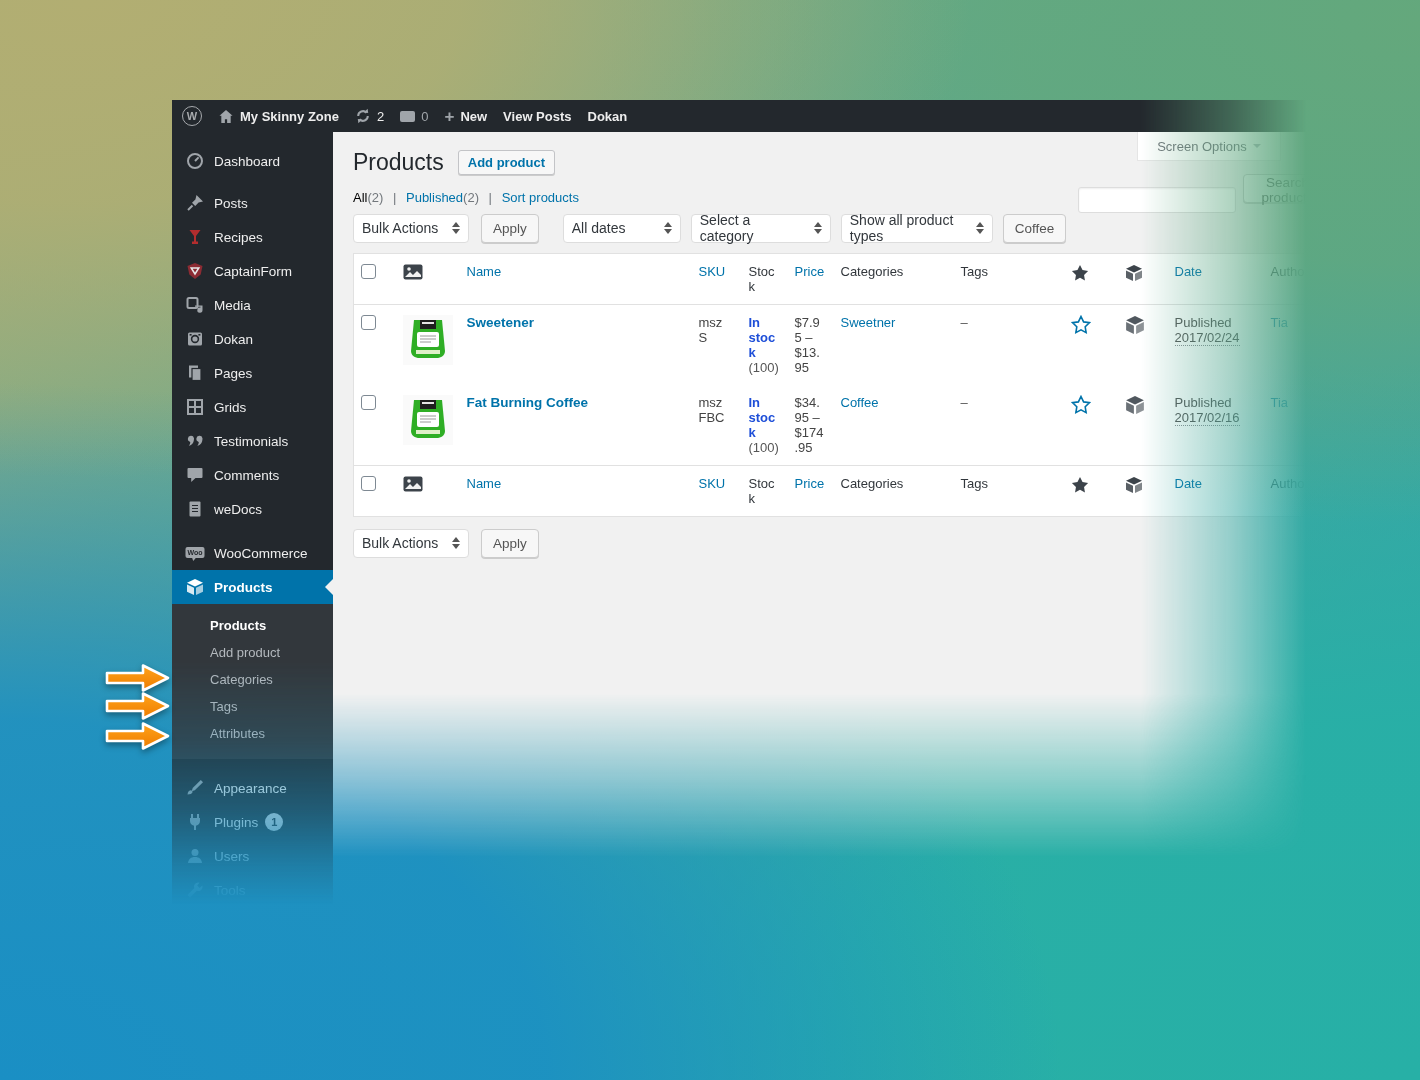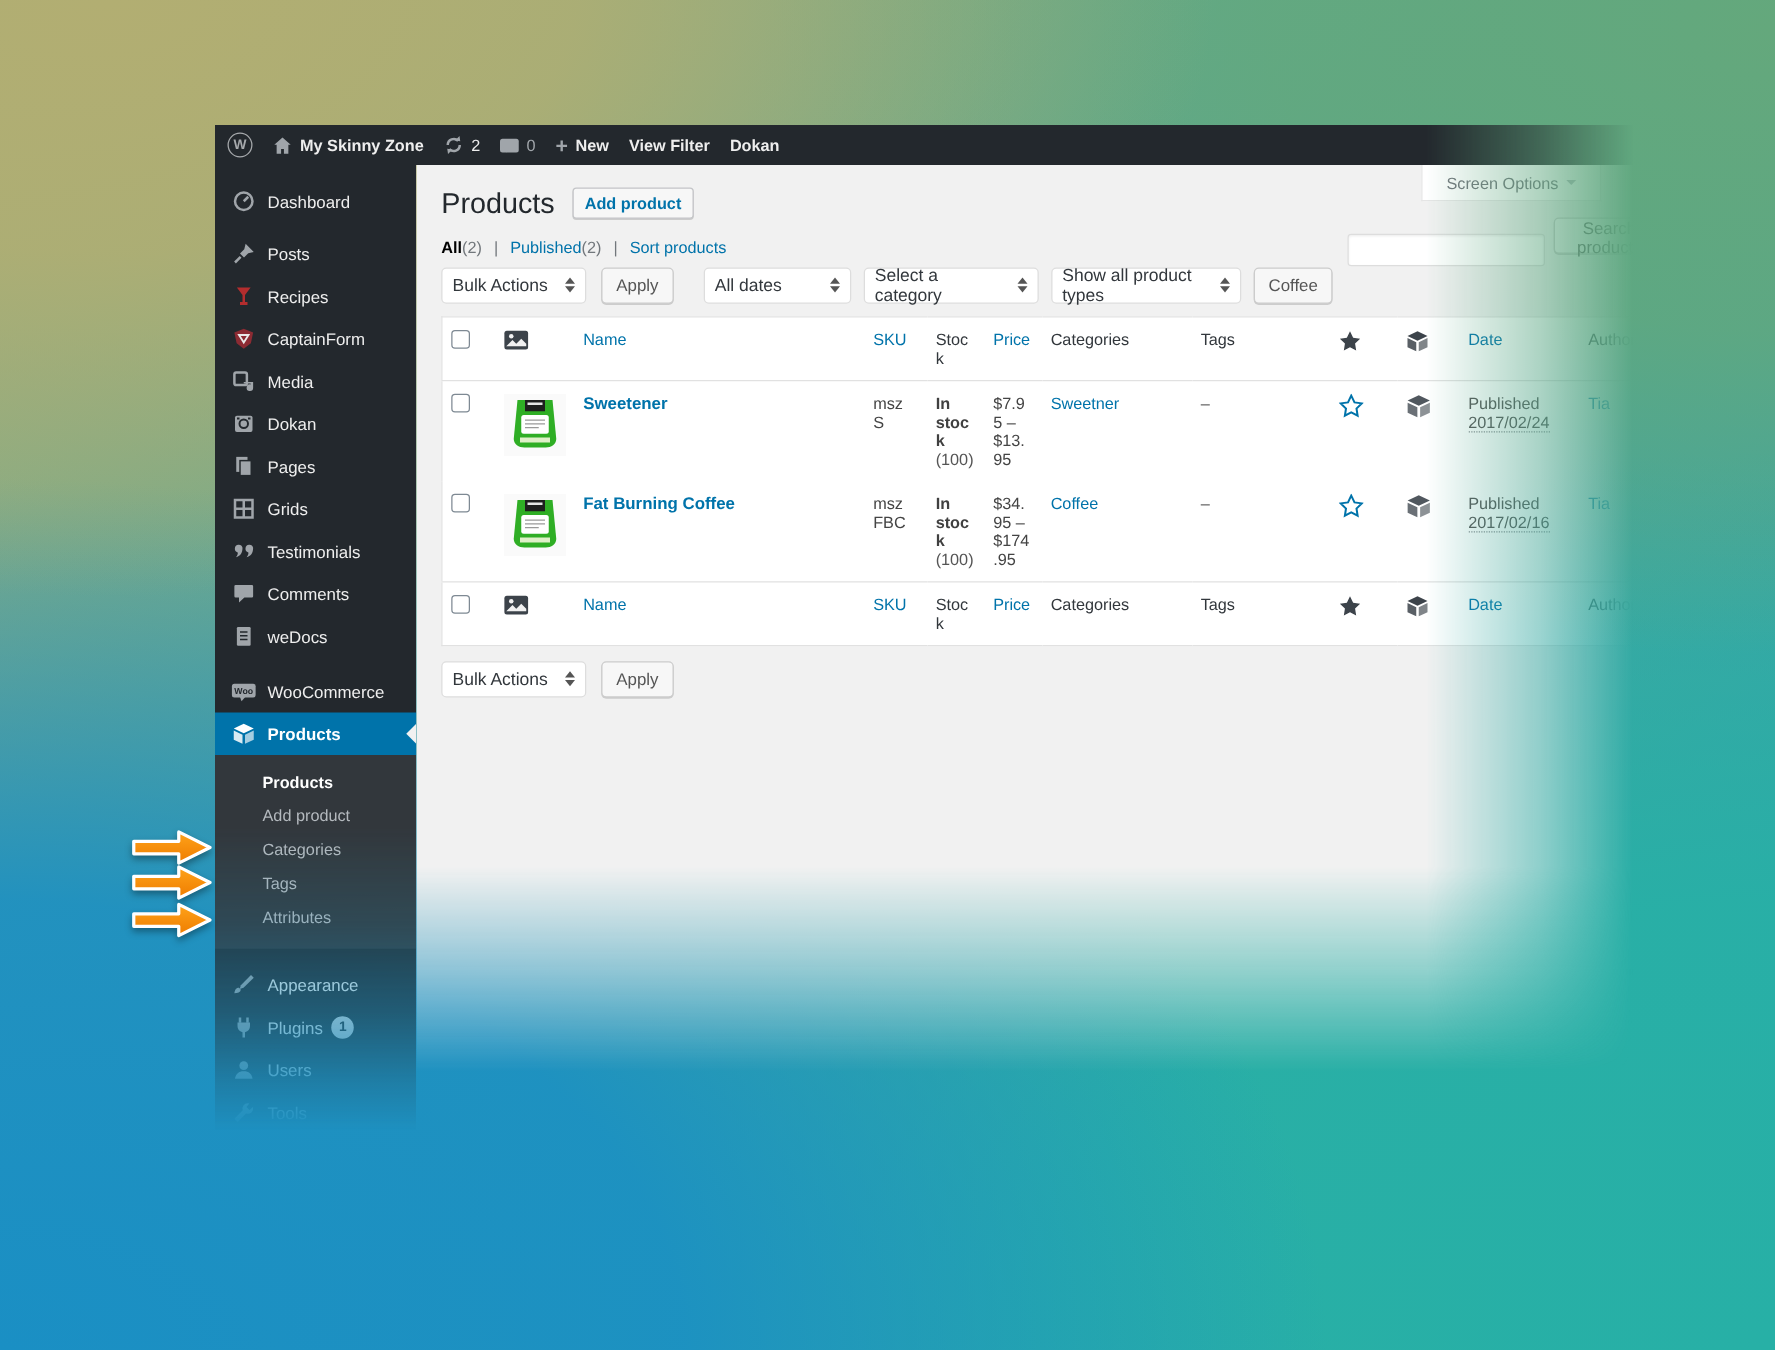--- a/index.html
+++ b/index.html
@@ -58,21 +58,21 @@
   .so-caret{ width:0; height:0; border:4px solid transparent; border-top-color:#b4b9be; margin-top:4px; }
   .searchbox{ position:absolute; top:55px; left:745px; width:158px; height:26px; background:#fff;
     border:1px solid #ddd; box-shadow:inset 0 1px 2px rgba(0,0,0,.07); border-radius:3px; padding:0 6px; font-size:13px; }
   .search-btn{ position:absolute; top:42px; left:910px; }
   .title-row{ display:flex; align-items:center; gap:14px; }
   h1.page-title{ font-size:23px; font-weight:400; color:#23282d; line-height:1.3; }
   .add-btn{ display:inline-block; padding:4px 9px; font-size:13px; color:#0073aa; background:#f7f7f7;
     border:1px solid #c3c4c7; border-radius:3px; font-weight:600; cursor:pointer; box-shadow:0 1px 0 #ccc; }
   .views{ margin-top:12px; font-size:13px; color:#72777c; }
   .views a{ color:#0073aa; text-decoration:none; cursor:pointer; }
-  .views .current{ color:#000; font-weight:700; }
+  .views .current{ color:#000; font-weight:400; }
   .views .count{ color:#72777c; }
   .views .sep{ margin:0 6px; color:#72777c; }
   .filterbar{ margin-top:9px; display:flex; align-items:center; }
   .select{ display:inline-flex; align-items:center; height:29px; background:#fff; border:1px solid #ddd;
     border-radius:4px; padding:0 8px; font-size:14px; color:#32373c; cursor:pointer; gap:10px; }
   .updown{ display:flex; flex-direction:column; gap:2px; margin-left:auto; }
   .updown i{ width:0; height:0; border:4px solid transparent; display:block; }
   .updown .up{ border-bottom:5px solid #555; border-top:none; }
   .updown .dn{ border-top:5px solid #555; border-bottom:none; }
   .btn{ height:29px; padding:0 11px; background:#f7f7f7; border:1px solid #ccc; border-radius:4px;
@@ -80,21 +80,21 @@
   .mr12{ margin-right:12px; } .mr24{ margin-right:24px; } .mr10{ margin-right:10px; }
   
   table.list{ margin-top:10px; width:978px; background:#fff; border:1px solid #e1e1e1; border-collapse:collapse; table-layout:fixed; }
   table.list th, table.list td{ text-align:left; vertical-align:top; padding:10px 7px; font-weight:normal; font-size:13px; color:#444; word-wrap:break-word; }
   thead th{ border-bottom:1px solid #e1e1e1; vertical-align:middle; }
   tfoot th{ border-top:1px solid #e1e1e1; vertical-align:middle; }
   th a.sortable{ color:#0073aa; text-decoration:none; cursor:pointer; }
   th .colname{ color:#32373c; }
   .cb{ width:15px; height:15px; background:#fff; border:1px solid #7e8993; border-radius:3px; display:inline-block; cursor:pointer; }
   .rowtitle{ color:#0073aa; font-weight:bold; font-size:13.5px; text-decoration:none; cursor:pointer; }
-  .instock{ color:#404040; font-weight:600; }
+  .instock{ color:#1d4ed8; font-weight:600; }
   .stockcount{ color:#555; }
   .pricecell, .skucell{ color:#555; }
   .catlink, .authorlink{ color:#0073aa; text-decoration:none; cursor:pointer; }
   .dash{ color:#555; }
   .datecell div:first-child{ color:#555; }
   .dateval{ color:#555; border-bottom:1px dotted #8c8f94; cursor:help; }
   .thumb{ width:50px; height:50px; border:none; display:block; cursor:pointer; }
   .star-cell svg, .type-cell svg{ display:block; cursor:pointer; }
   .bottom-actions{ margin-top:12px; display:flex; align-items:center; }
   
@@ -129,21 +129,21 @@
     </div>
     <div class="abitem">
       <span class="bubble"></span>
       <span class="abnum muted">0</span>
     </div>
     <div class="abitem">
       <span class="plus">+</span>
       <span style="font-weight:bold;">New</span>
     </div>
     <div class="abitem">
-      <span style="font-weight:bold;">View Filter</span>
+      <span style="font-weight:bold;">View Posts</span>
     </div>
     <div class="abitem">
       <span style="font-weight:bold;">Dokan</span>
     </div>
   </div>
 
   <div class="wrap">
 
    <div class="sidebar">
      <div class="menu-item">

